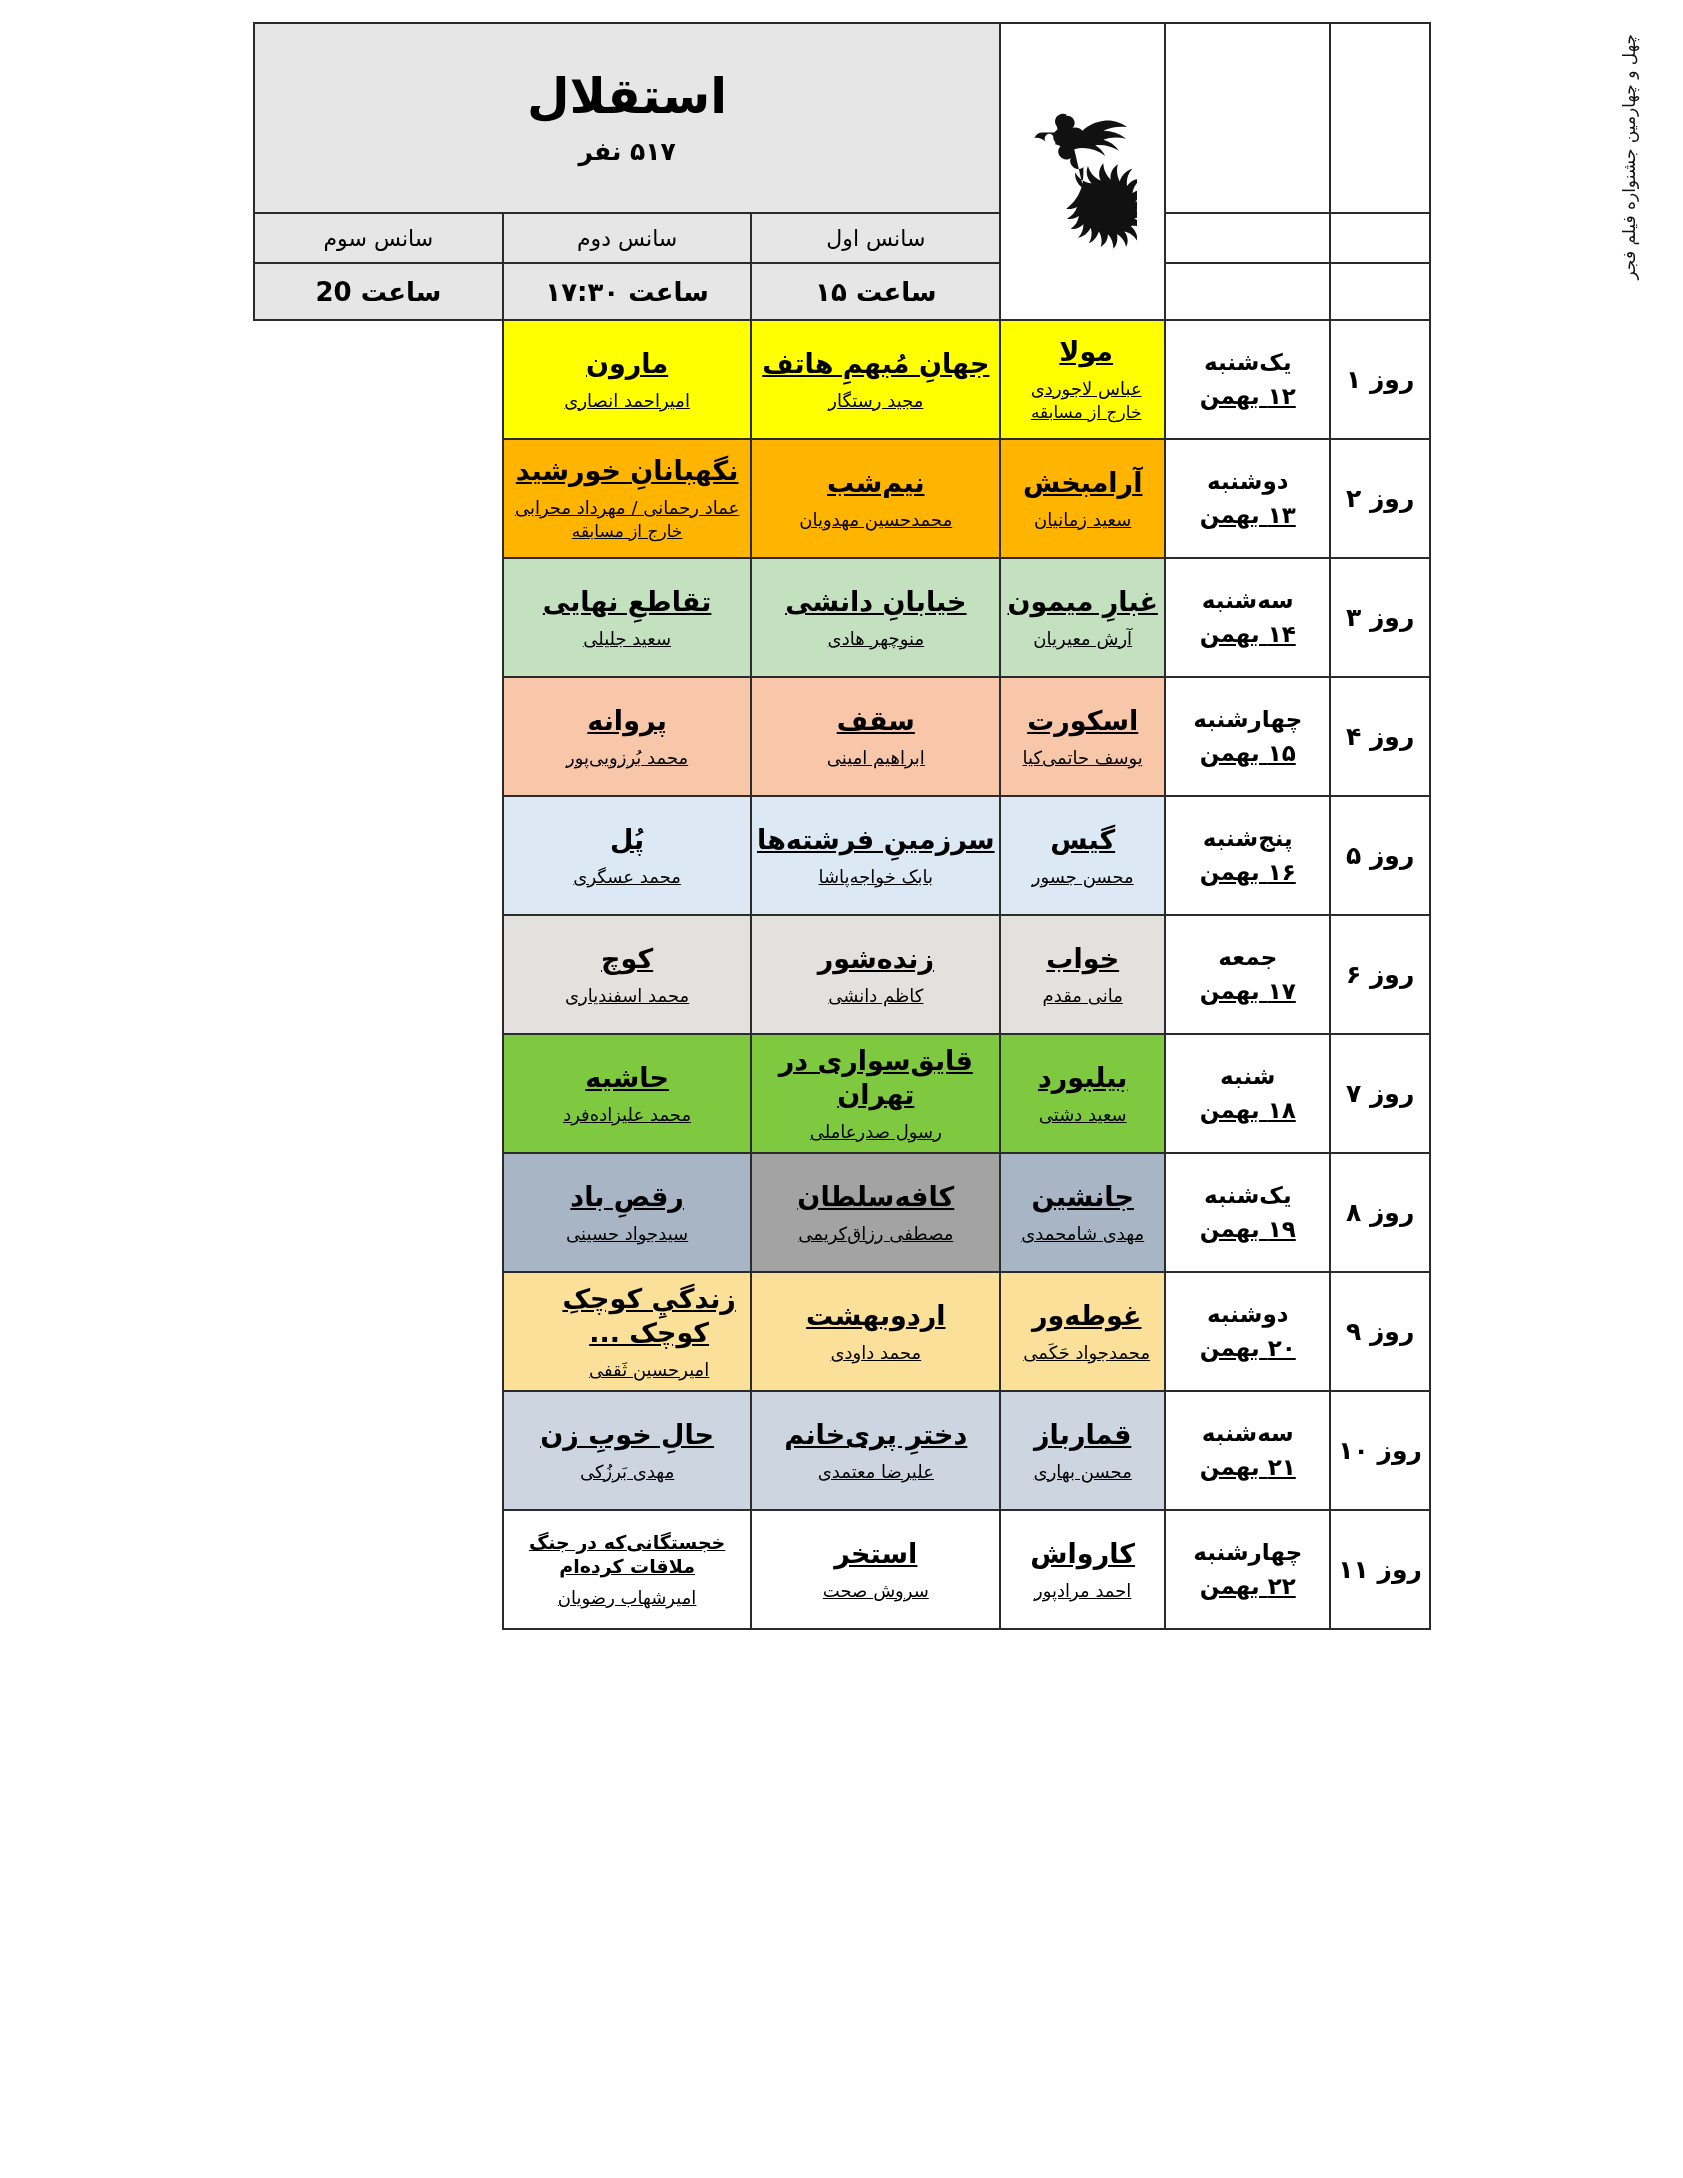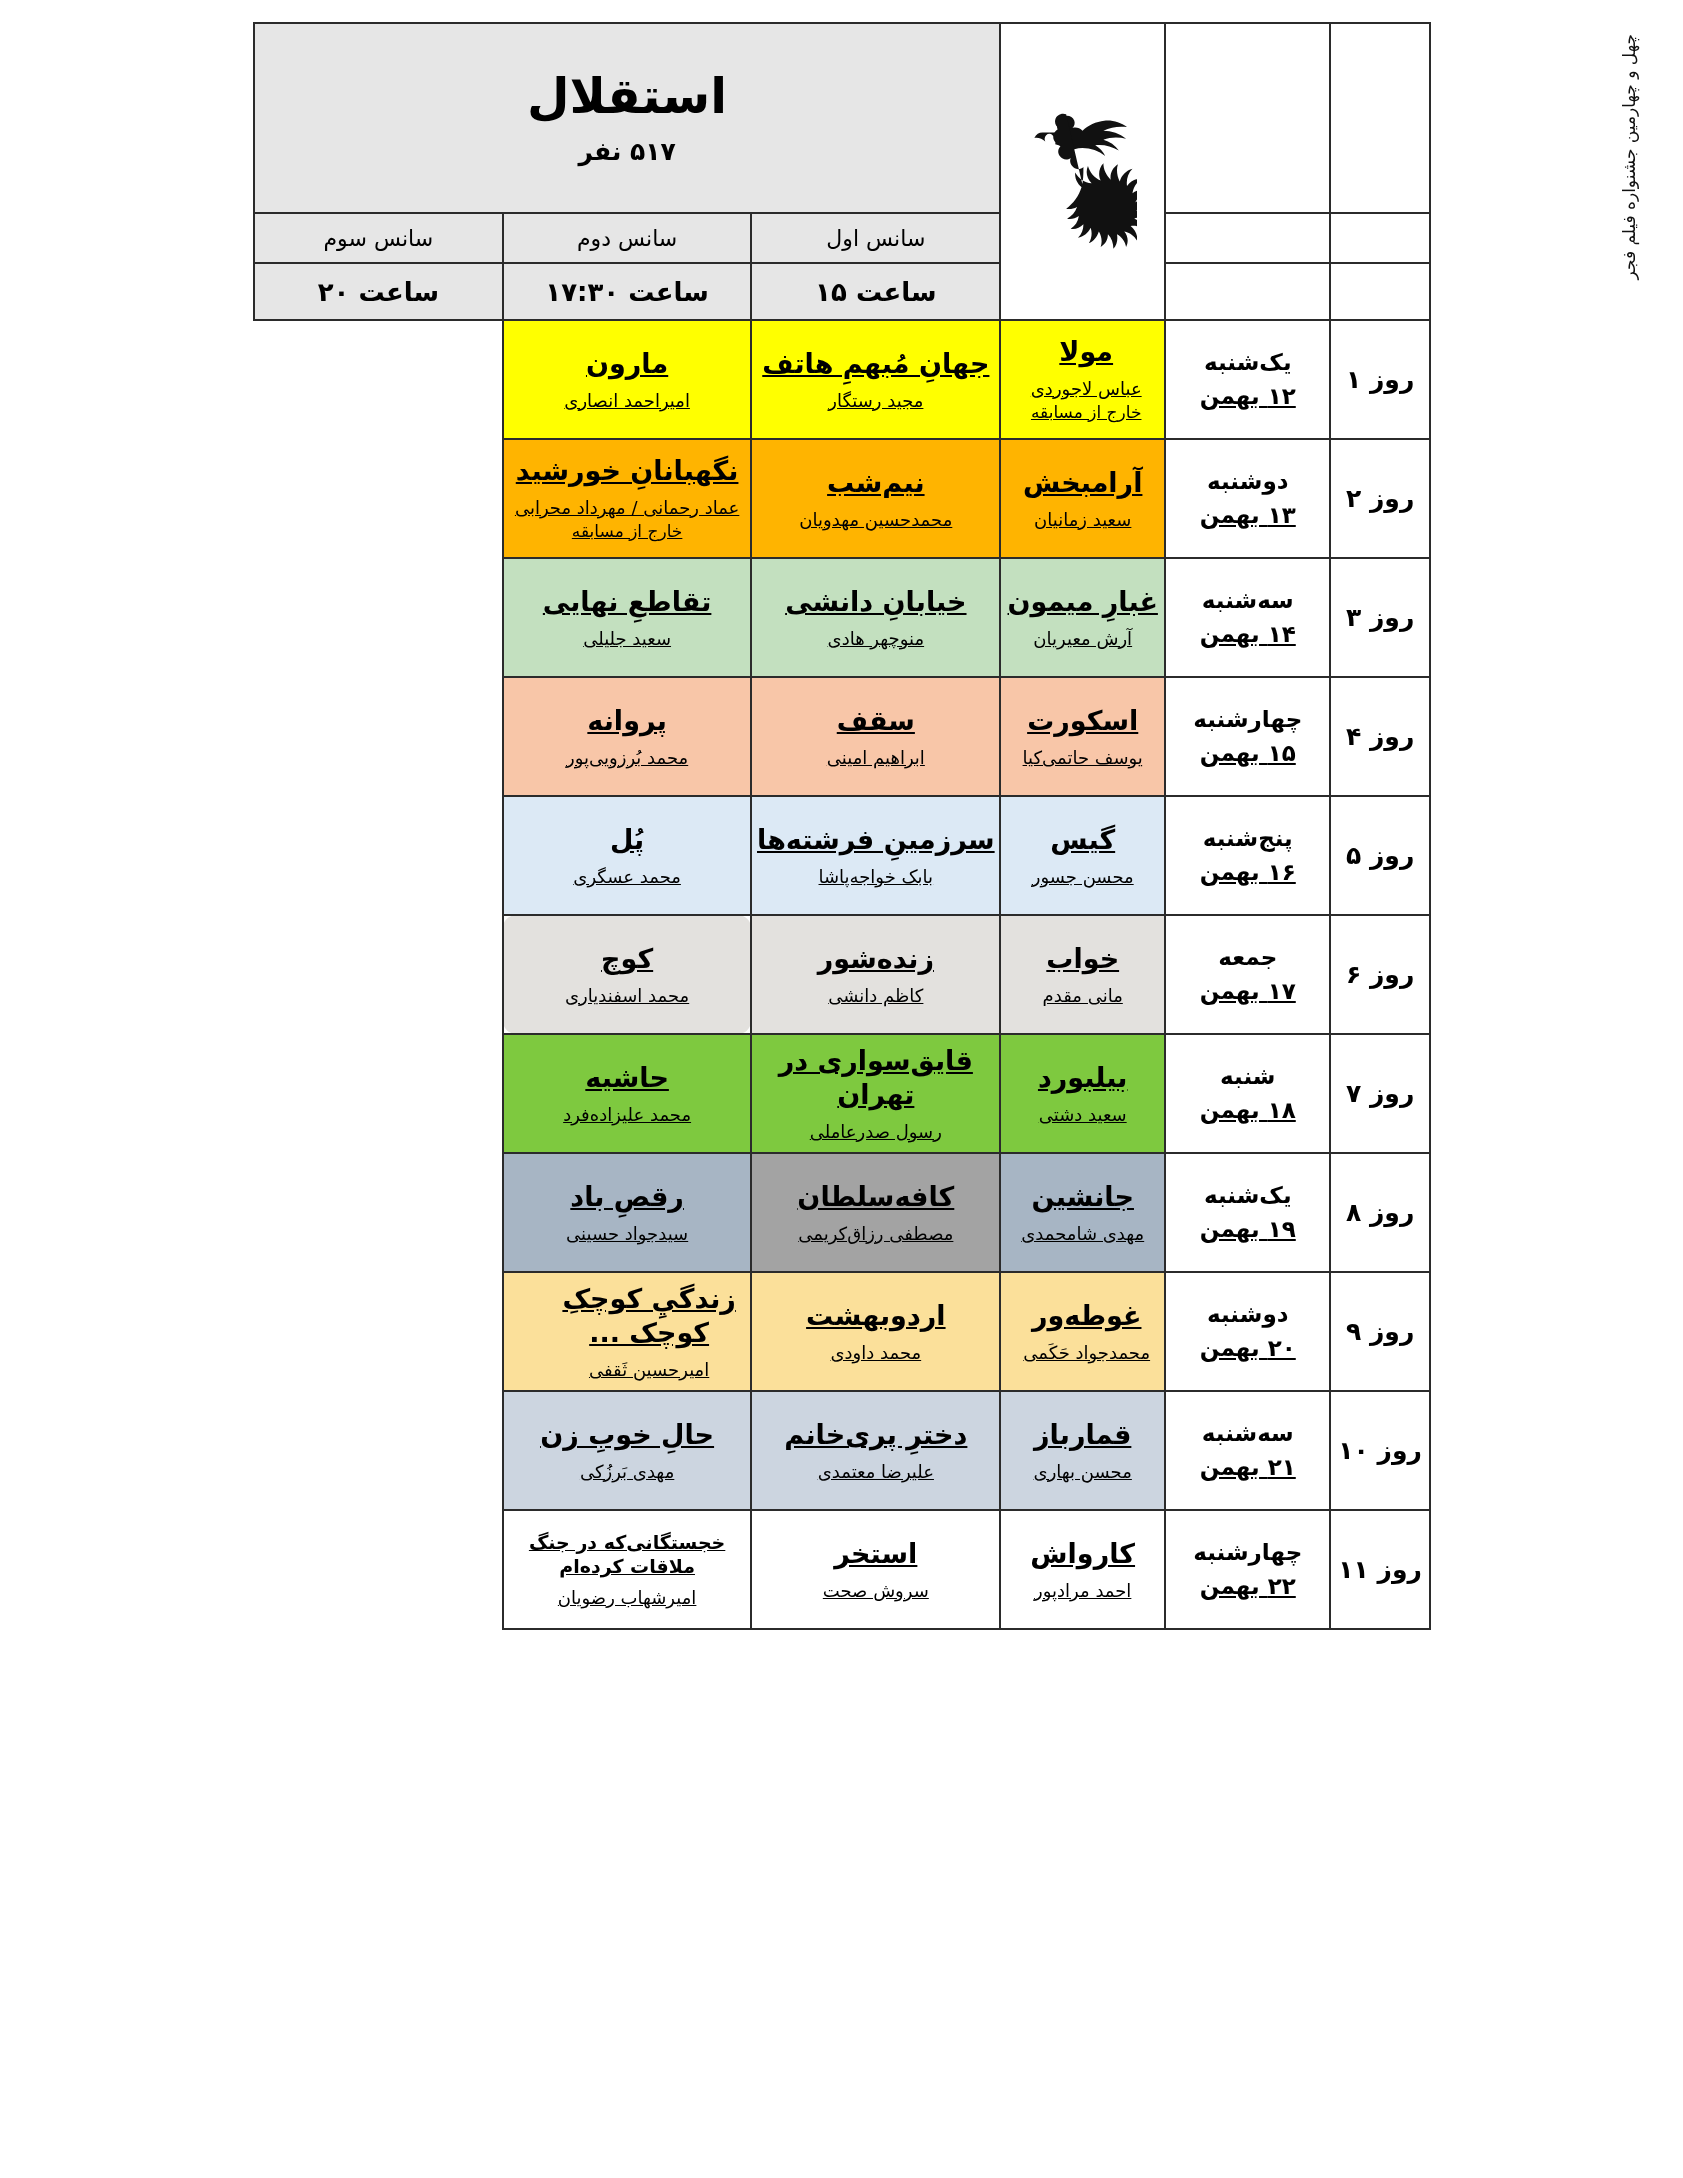--- a/index.html
+++ b/index.html
@@ -194,21 +194,21 @@
           <td class="blank-cell"></td>
           <td class="sess-label">سانس اول</td>
           <td class="sess-label">سانس دوم</td>
           <td class="sess-label">سانس سوم</td>
         </tr>
         <tr>
           <td class="blank-cell"></td>
           <td class="blank-cell"></td>
           <td class="sess-time">ساعت ۱۵</td>
           <td class="sess-time">ساعت ۱۷:۳۰</td>
-          <td class="sess-time">ساعت ۲۰</td>
+          <td class="sess-time">ساعت 20</td>
         </tr>
       </thead>
       <tbody id="sched-body">
           <tr>
             <td class="daynum">روز ۱</td>
             <td class="datecell">
               <span class="dow">یک‌شنبه</span>
               <span class="dmy">۱۲ بهمن</span>
             </td>
             <td class="film" style="background: rgb(255, 255, 0); padding-left: 7px;">
@@ -309,21 +309,21 @@
               <span class="dmy">۱۷ بهمن</span>
             </td>
             <td class="film" style="background: rgb(227, 225, 222);">
               <span class="film-title">خواب</span>
               <span class="film-dir">مانی مقدم</span>
             </td>
             <td class="film" style="background: rgb(227, 225, 222);">
               <span class="film-title">زنده‌شور</span>
               <span class="film-dir">کاظم دانشی</span>
             </td>
-            <td class="film" style="background: rgb(227, 225, 222); border-radius: 13px;">
+            <td class="film" style="background: rgb(227, 225, 222);">
               <span class="film-title">کوچ</span>
               <span class="film-dir">محمد اسفندیاری</span>
             </td>
           </tr>
           <tr>
             <td class="daynum">روز ۷</td>
             <td class="datecell">
               <span class="dow">شنبه</span>
               <span class="dmy">۱۸ بهمن</span>
             </td>

